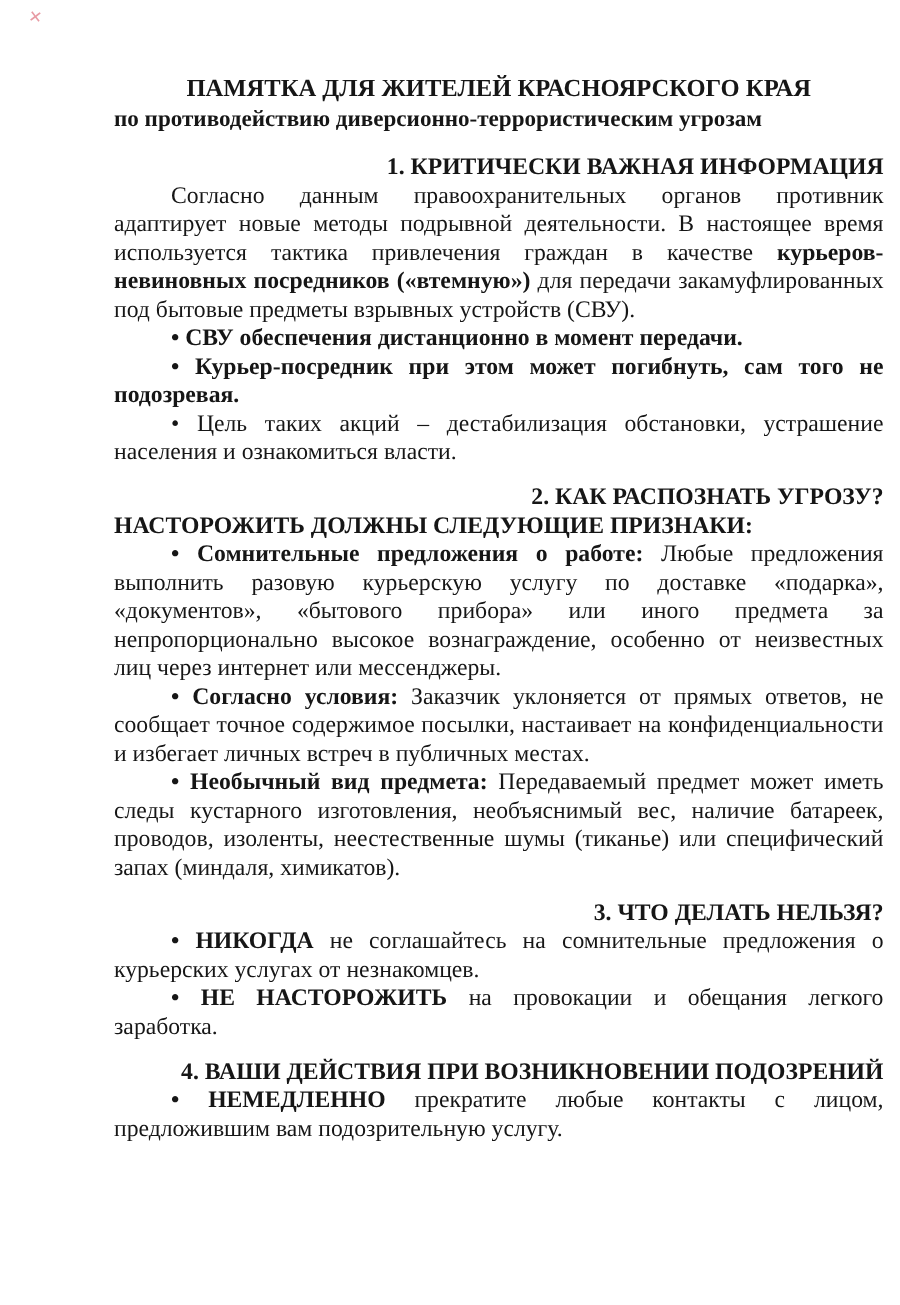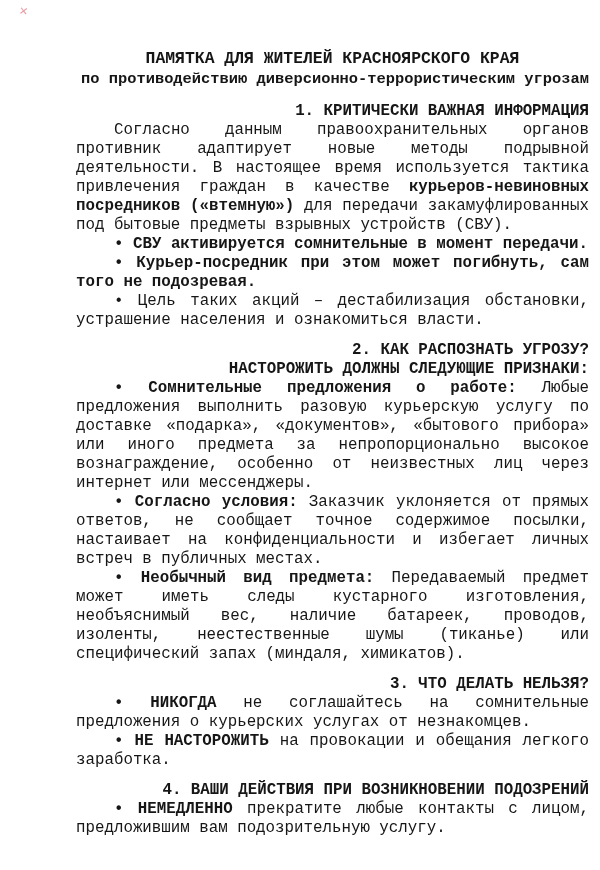--- a/index.html
+++ b/index.html
@@ -11,39 +11,39 @@
     font-family:"Liberation Serif","DejaVu Serif",serif;
     color:#161616;
     box-sizing:border-box;
   }
   .doc{
     position:absolute;
     left:76px;right:11px;top:48px;
     font-size:15.8px;
     line-height:19px;
   }
-  .blk{margin:0;font-family:Liberation Mono, monospace;}
+  .blk{margin:0;}
   .title{
     text-align:center;font-weight:bold;
     font-size:16.4px;line-height:21px;
   }
   .subtitle{
-    text-align:right;font-weight:bold;
+    text-align:left;font-weight:bold;
     font-size:15.4px;line-height:21px;
     margin-bottom:12px;
   }
   .intro{
     text-align:justify;text-indent:38px;
   }
   .heading{
     text-align:right;font-weight:bold;
     margin-top:11px;
   }
   .subheading{
-    text-align:right;font-weight:bold;
+    text-align:left;font-weight:bold;
     margin-top:0;
   }
   .para,.bullet{
     text-align:justify;text-indent:38px;
   }
   .b{font-weight:bold;}
   .corner-mark{
     position:absolute;left:19px;top:6px;
     color:rgba(214,72,90,0.55);
     font-size:11px;line-height:11px;
@@ -56,21 +56,21 @@
 
 <div class="page">
   <span class="corner-mark">✕</span>
 
   <div class="doc">
     <div class="blk title">ПАМЯТКА ДЛЯ ЖИТЕЛЕЙ КРАСНОЯРСКОГО КРАЯ</div>
     <div class="blk subtitle">по противодействию диверсионно-террористическим угрозам</div>
 
       <div class="blk heading"><span class="b">1. КРИТИЧЕСКИ ВАЖНАЯ ИНФОРМАЦИЯ</span></div>
       <div class="blk para"><span>Согласно данным правоохранительных органов противник адаптирует новые методы подрывной деятельности. В настоящее время используется тактика привлечения граждан в качестве </span><span class="b">курьеров-невиновных посредников («втемную»)</span><span> для передачи закамуфлированных под бытовые предметы взрывных устройств (СВУ).</span></div>
-      <div class="blk bullet"><span class="b">• СВУ активируется сомнительные в момент передачи.</span></div>
+      <div class="blk bullet"><span class="b">• СВУ обеспечения дистанционно в момент передачи.</span></div>
       <div class="blk bullet"><span class="b">• Курьер-посредник при этом может погибнуть, сам того не подозревая.</span></div>
       <div class="blk bullet"><span>• Цель таких акций – дестабилизация обстановки, устрашение населения и ознакомиться власти.</span></div>
       <div class="blk heading"><span class="b">2. КАК РАСПОЗНАТЬ УГРОЗУ?</span></div>
       <div class="blk subheading"><span class="b">НАСТОРОЖИТЬ ДОЛЖНЫ СЛЕДУЮЩИЕ ПРИЗНАКИ:</span></div>
       <div class="blk bullet"><span class="b">• Сомнительные предложения о работе:</span><span> Любые предложения выполнить разовую курьерскую услугу по доставке «подарка», «документов», «бытового прибора» или иного предмета за непропорционально высокое вознаграждение, особенно от неизвестных лиц через интернет или мессенджеры.</span></div>
       <div class="blk bullet"><span class="b">• Согласно условия:</span><span> Заказчик уклоняется от прямых ответов, не сообщает точное содержимое посылки, настаивает на конфиденциальности и избегает личных встреч в публичных местах.</span></div>
       <div class="blk bullet"><span class="b">• Необычный вид предмета:</span><span> Передаваемый предмет может иметь следы кустарного изготовления, необъяснимый вес, наличие батареек, проводов, изоленты, неестественные шумы (тиканье) или специфический запах (миндаля, химикатов).</span></div>
       <div class="blk heading"><span class="b">3. ЧТО ДЕЛАТЬ НЕЛЬЗЯ?</span></div>
       <div class="blk bullet"><span class="b">• НИКОГДА</span><span> не соглашайтесь на сомнительные предложения о курьерских услугах от незнакомцев.</span></div>
       <div class="blk bullet"><span class="b">• НЕ НАСТОРОЖИТЬ</span><span> на провокации и обещания легкого заработка.</span></div>

